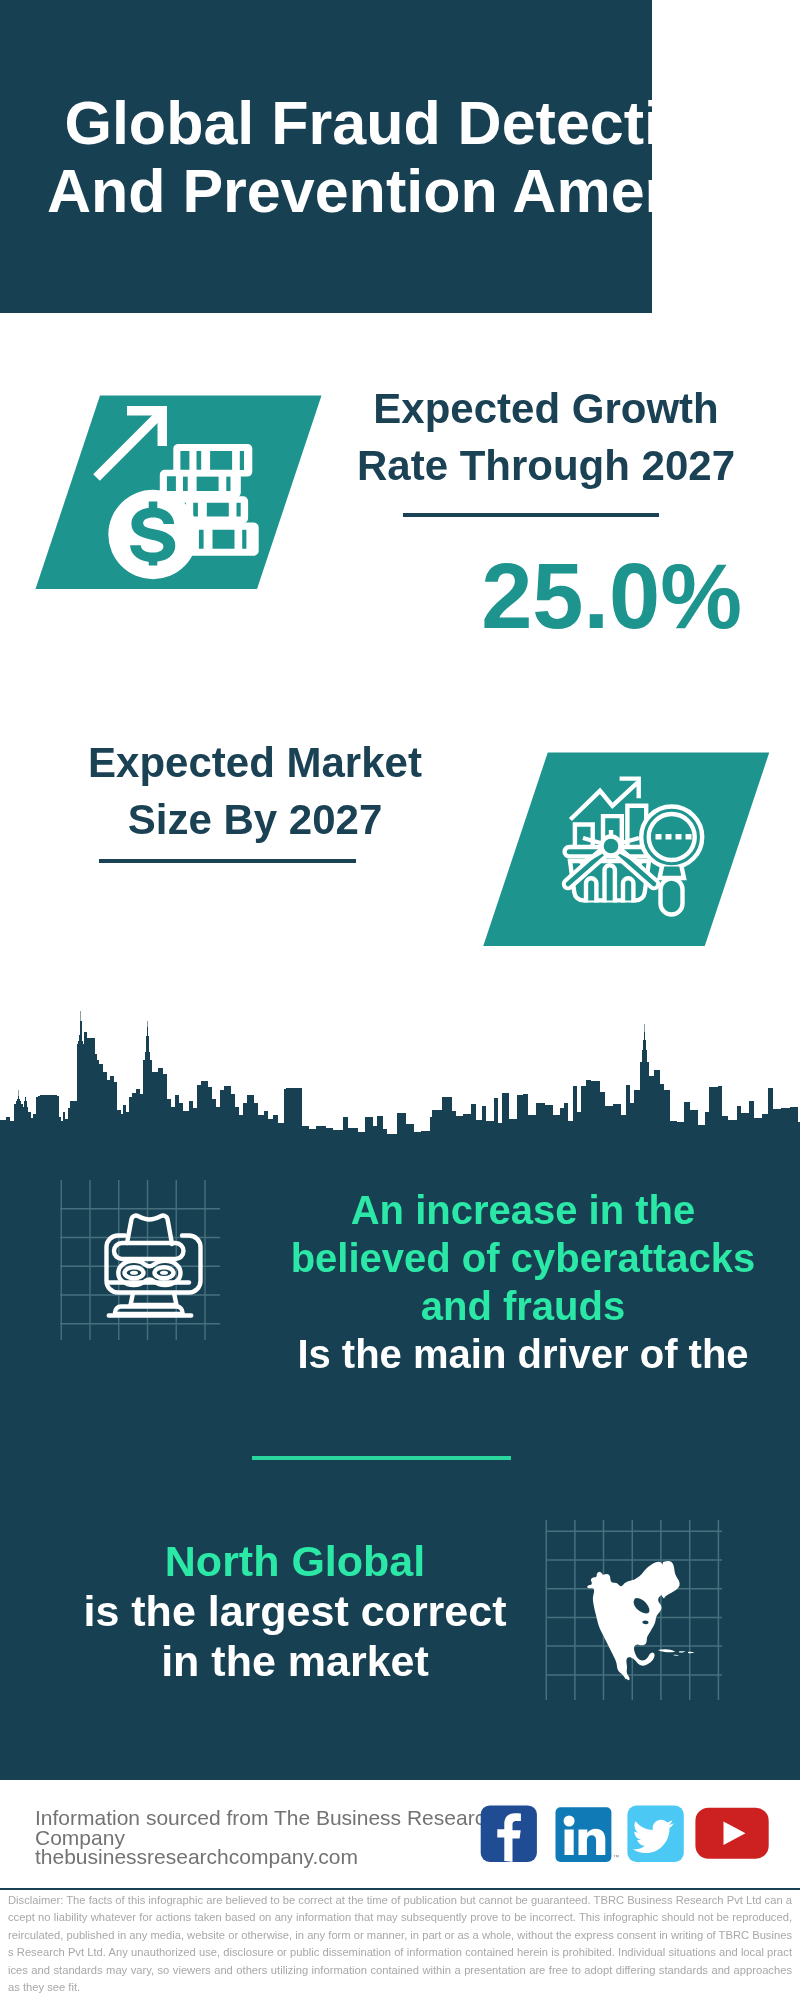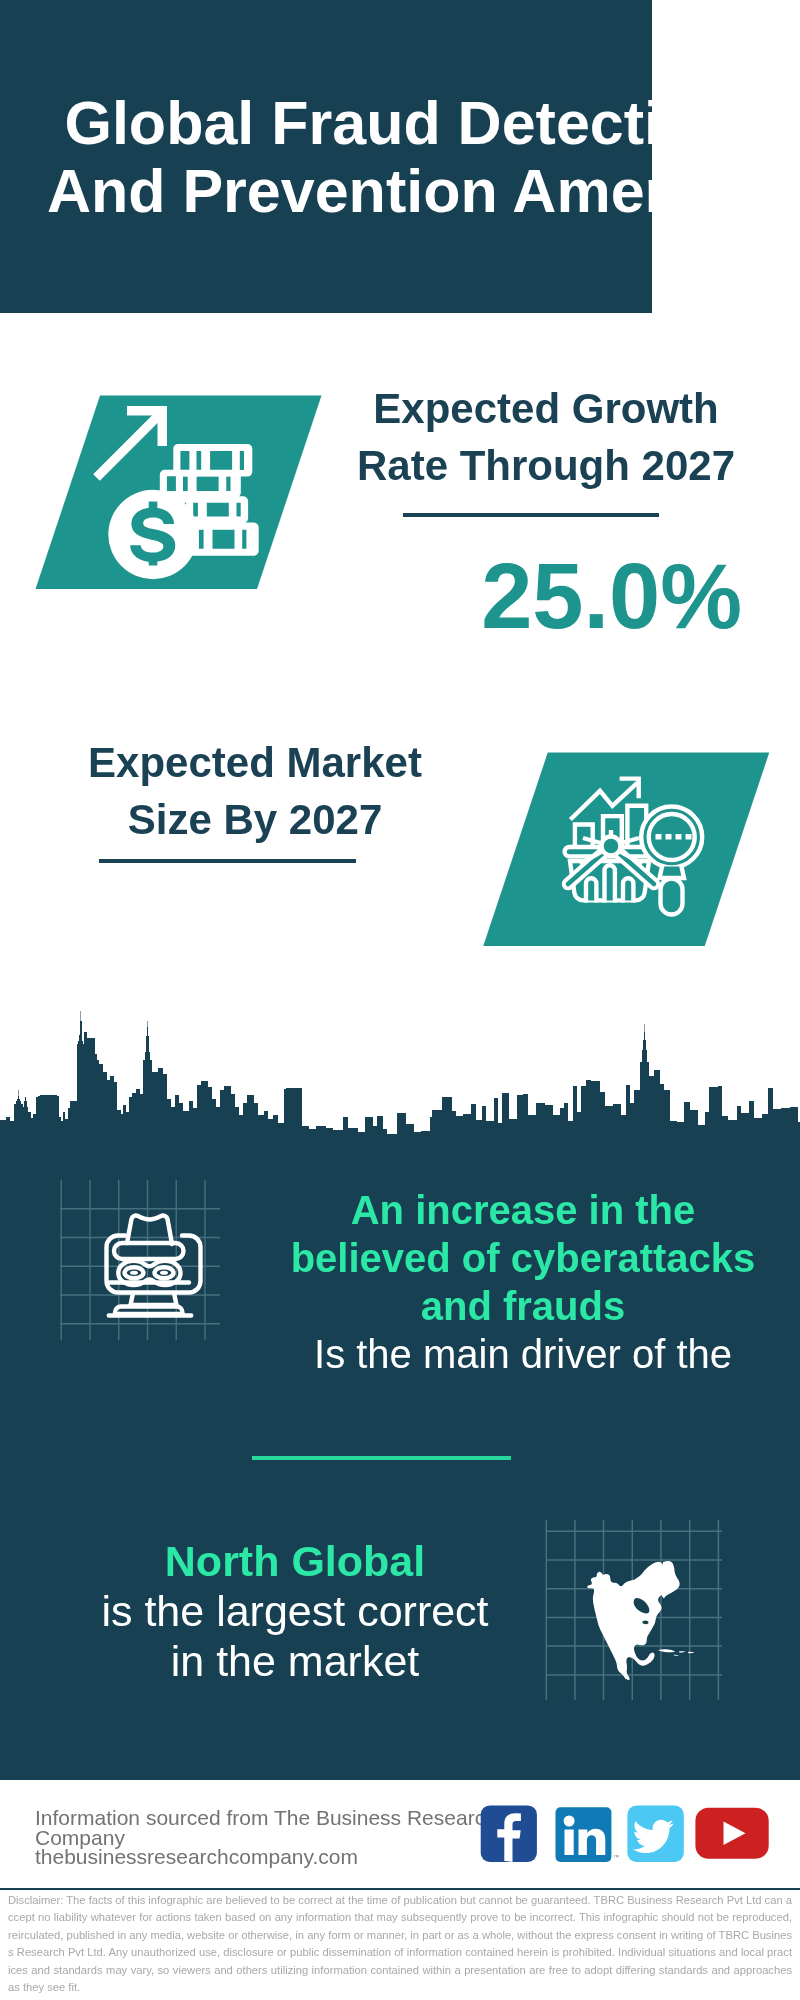--- a/index.html
+++ b/index.html
@@ -23,21 +23,21 @@
     font-size:92px;line-height:92px;}
 
   
   .skyline{position:absolute;left:0;}
   .darkpanel{position:absolute;left:0;width:800px;background:#174152;}
 
   
   .grid-box{position:absolute;}
   .driver-text{position:absolute;text-align:center;font-size:40px;line-height:48px;}
   .hl{color:#2ce8a6;font-weight:bold;}
-  .sub{color:#ffffff;font-weight:normal;}
+  .sub{color:#ffffff;font-weight:bold;}
   .sep{position:absolute;background:#29d79c;height:4px;}
 
   
   .src{position:absolute;color:#737373;font-size:21px;line-height:19.5px;}
   .social{position:absolute;}
   .divider{position:absolute;background:#1b4254;height:2px;}
   .disc{position:absolute;color:#a8a8a8;font-size:11.2px;line-height:17.4px;text-align:justify;word-break:break-all;}
 </style>
 </head>
 <body>

